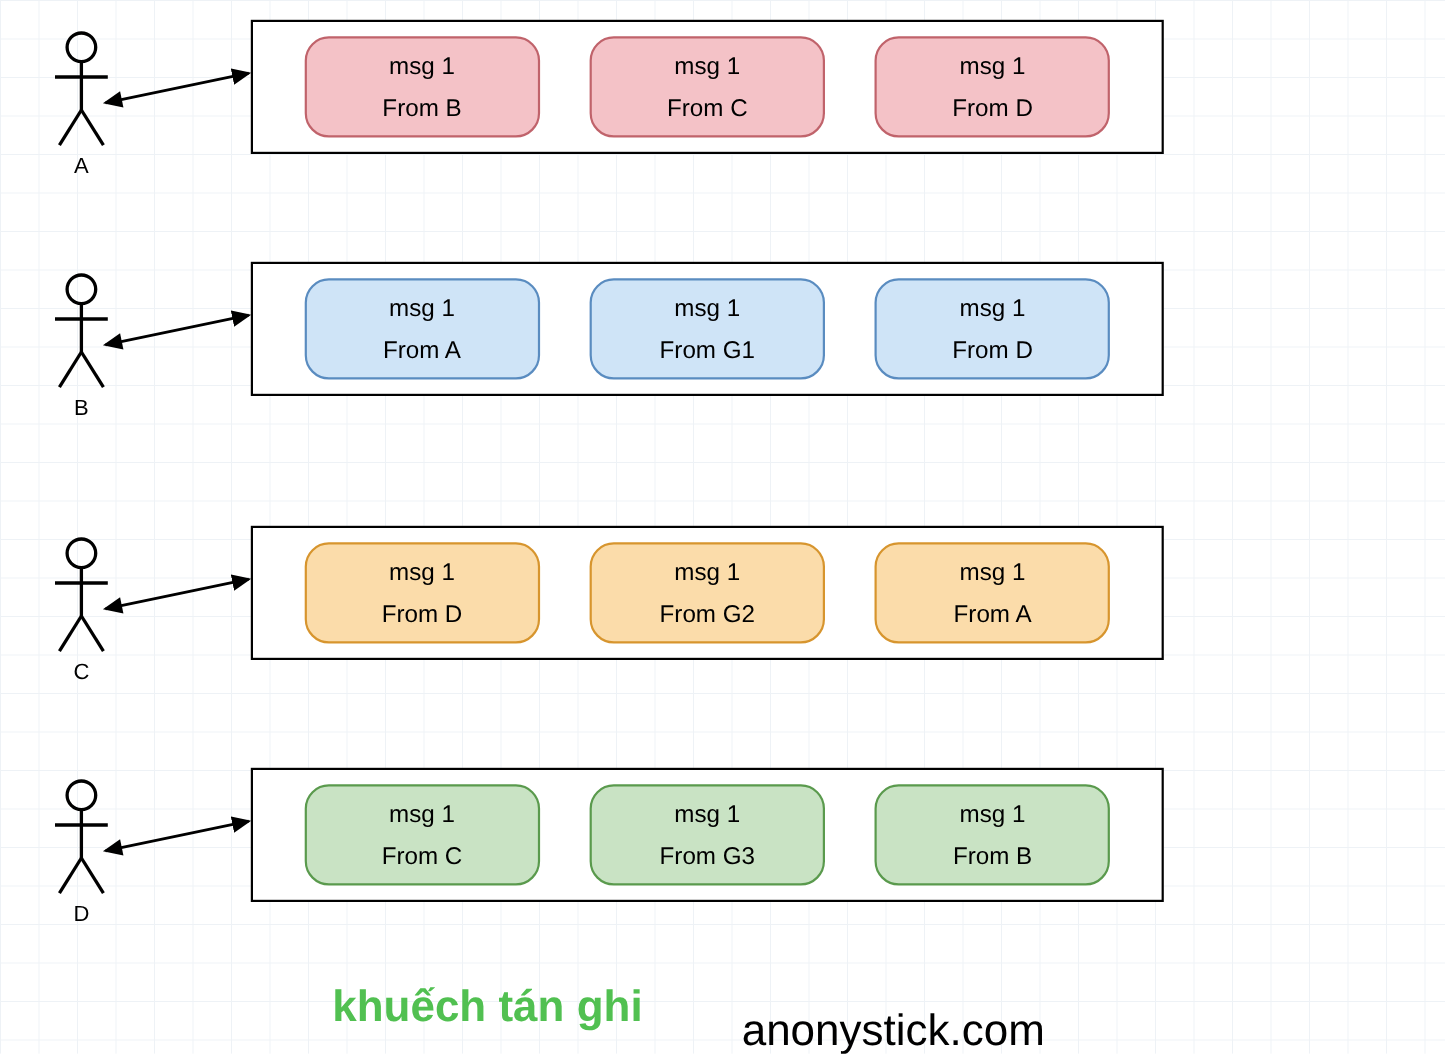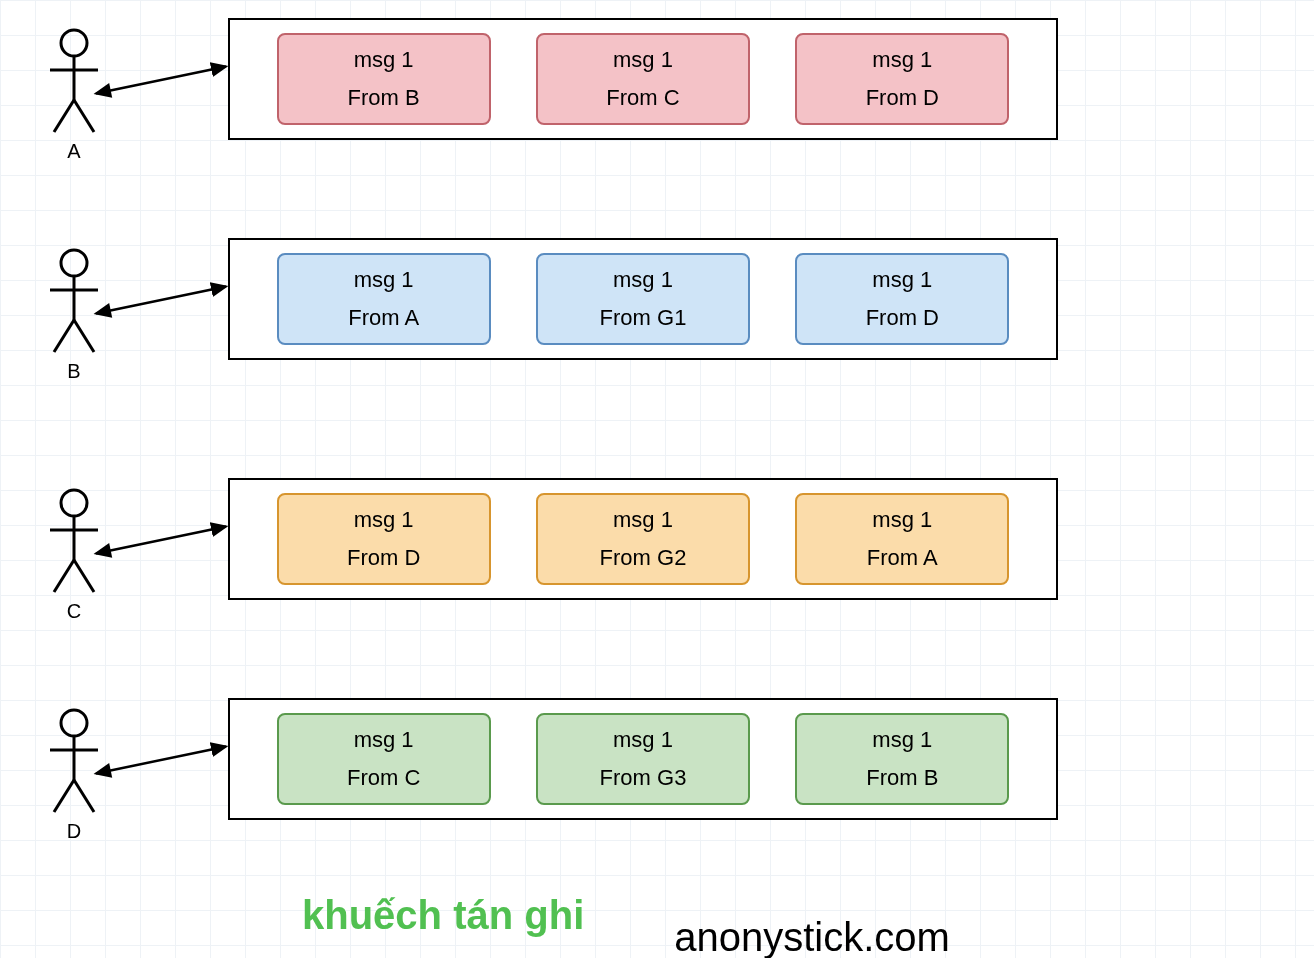--- a/index.html
+++ b/index.html
@@ -47,21 +47,21 @@
   .container-box {
     position: absolute;
     background: #fff;
     border: 2px solid #000;
     display: flex;
     justify-content: space-around;
     align-items: center;
     padding: 8px 24px;
   }
   .msg {
-    border-radius: 8px;
+    border-radius: 22px;
     border: 2px solid;
     width: 214px;
     height: 92px;
     display: flex;
     flex-direction: column;
     align-items: center;
     justify-content: space-around;
     font-size: 22px;
     color: #000;
     padding: 6px 0;

